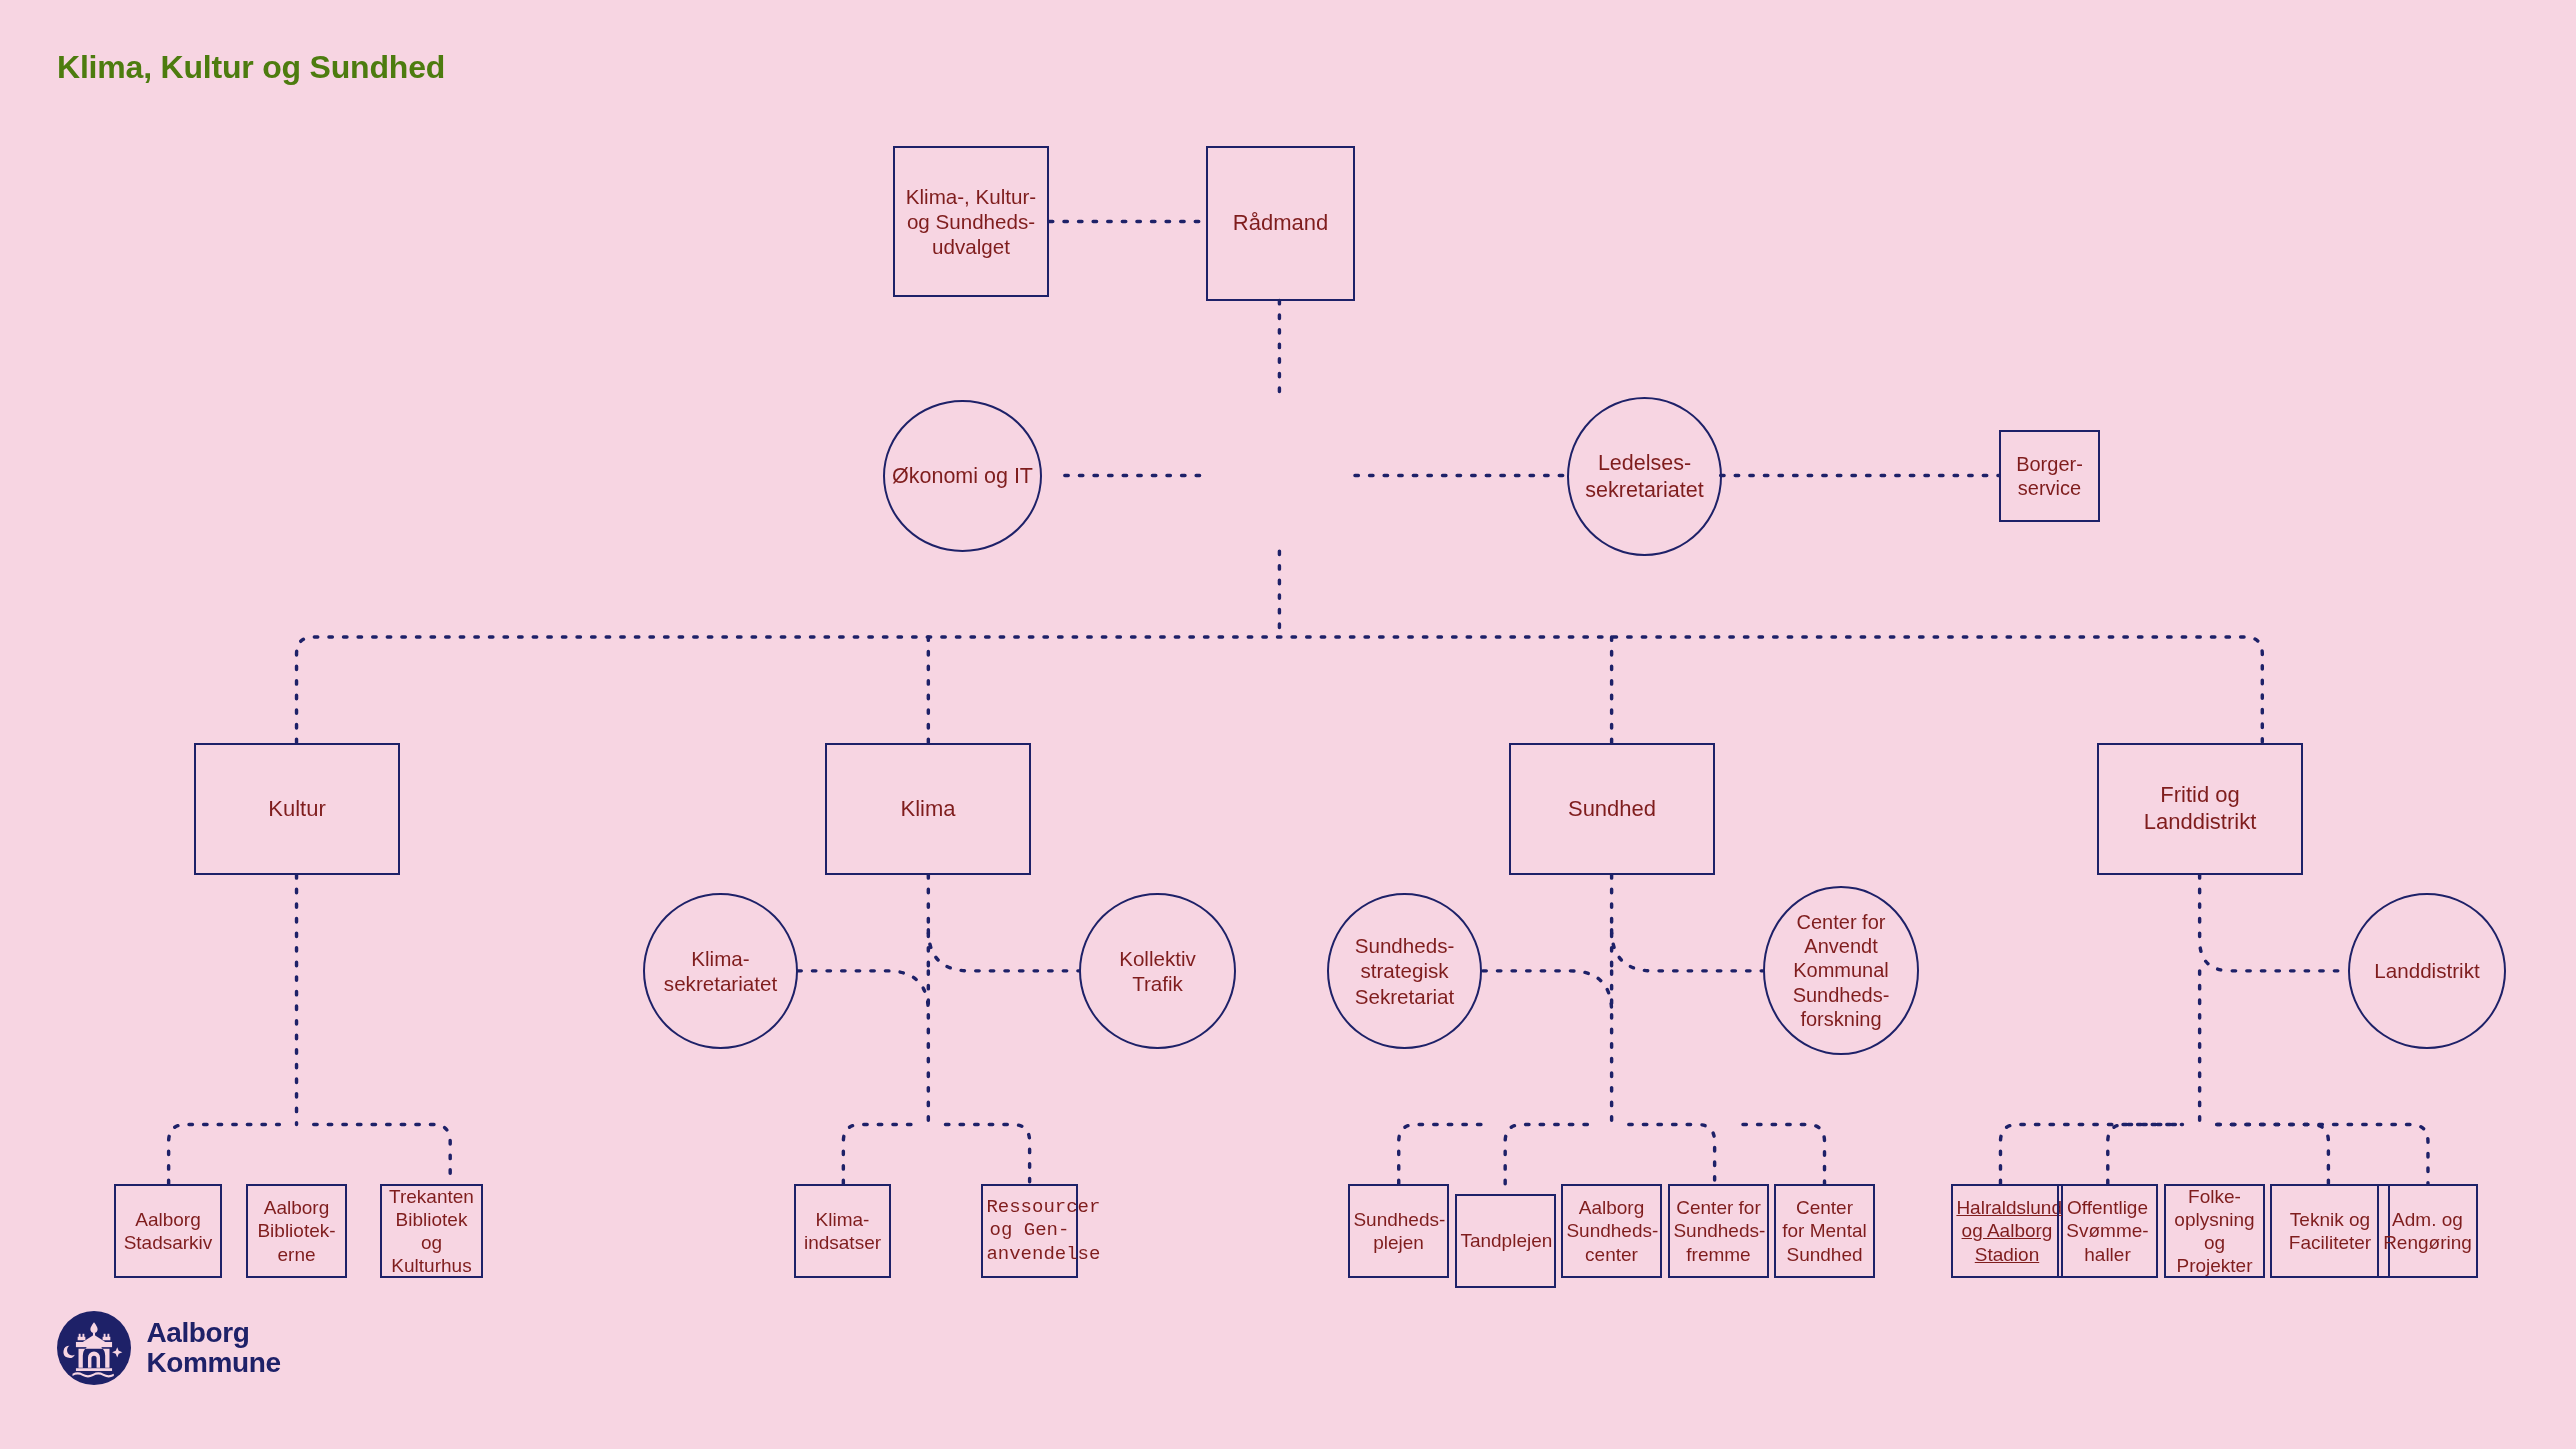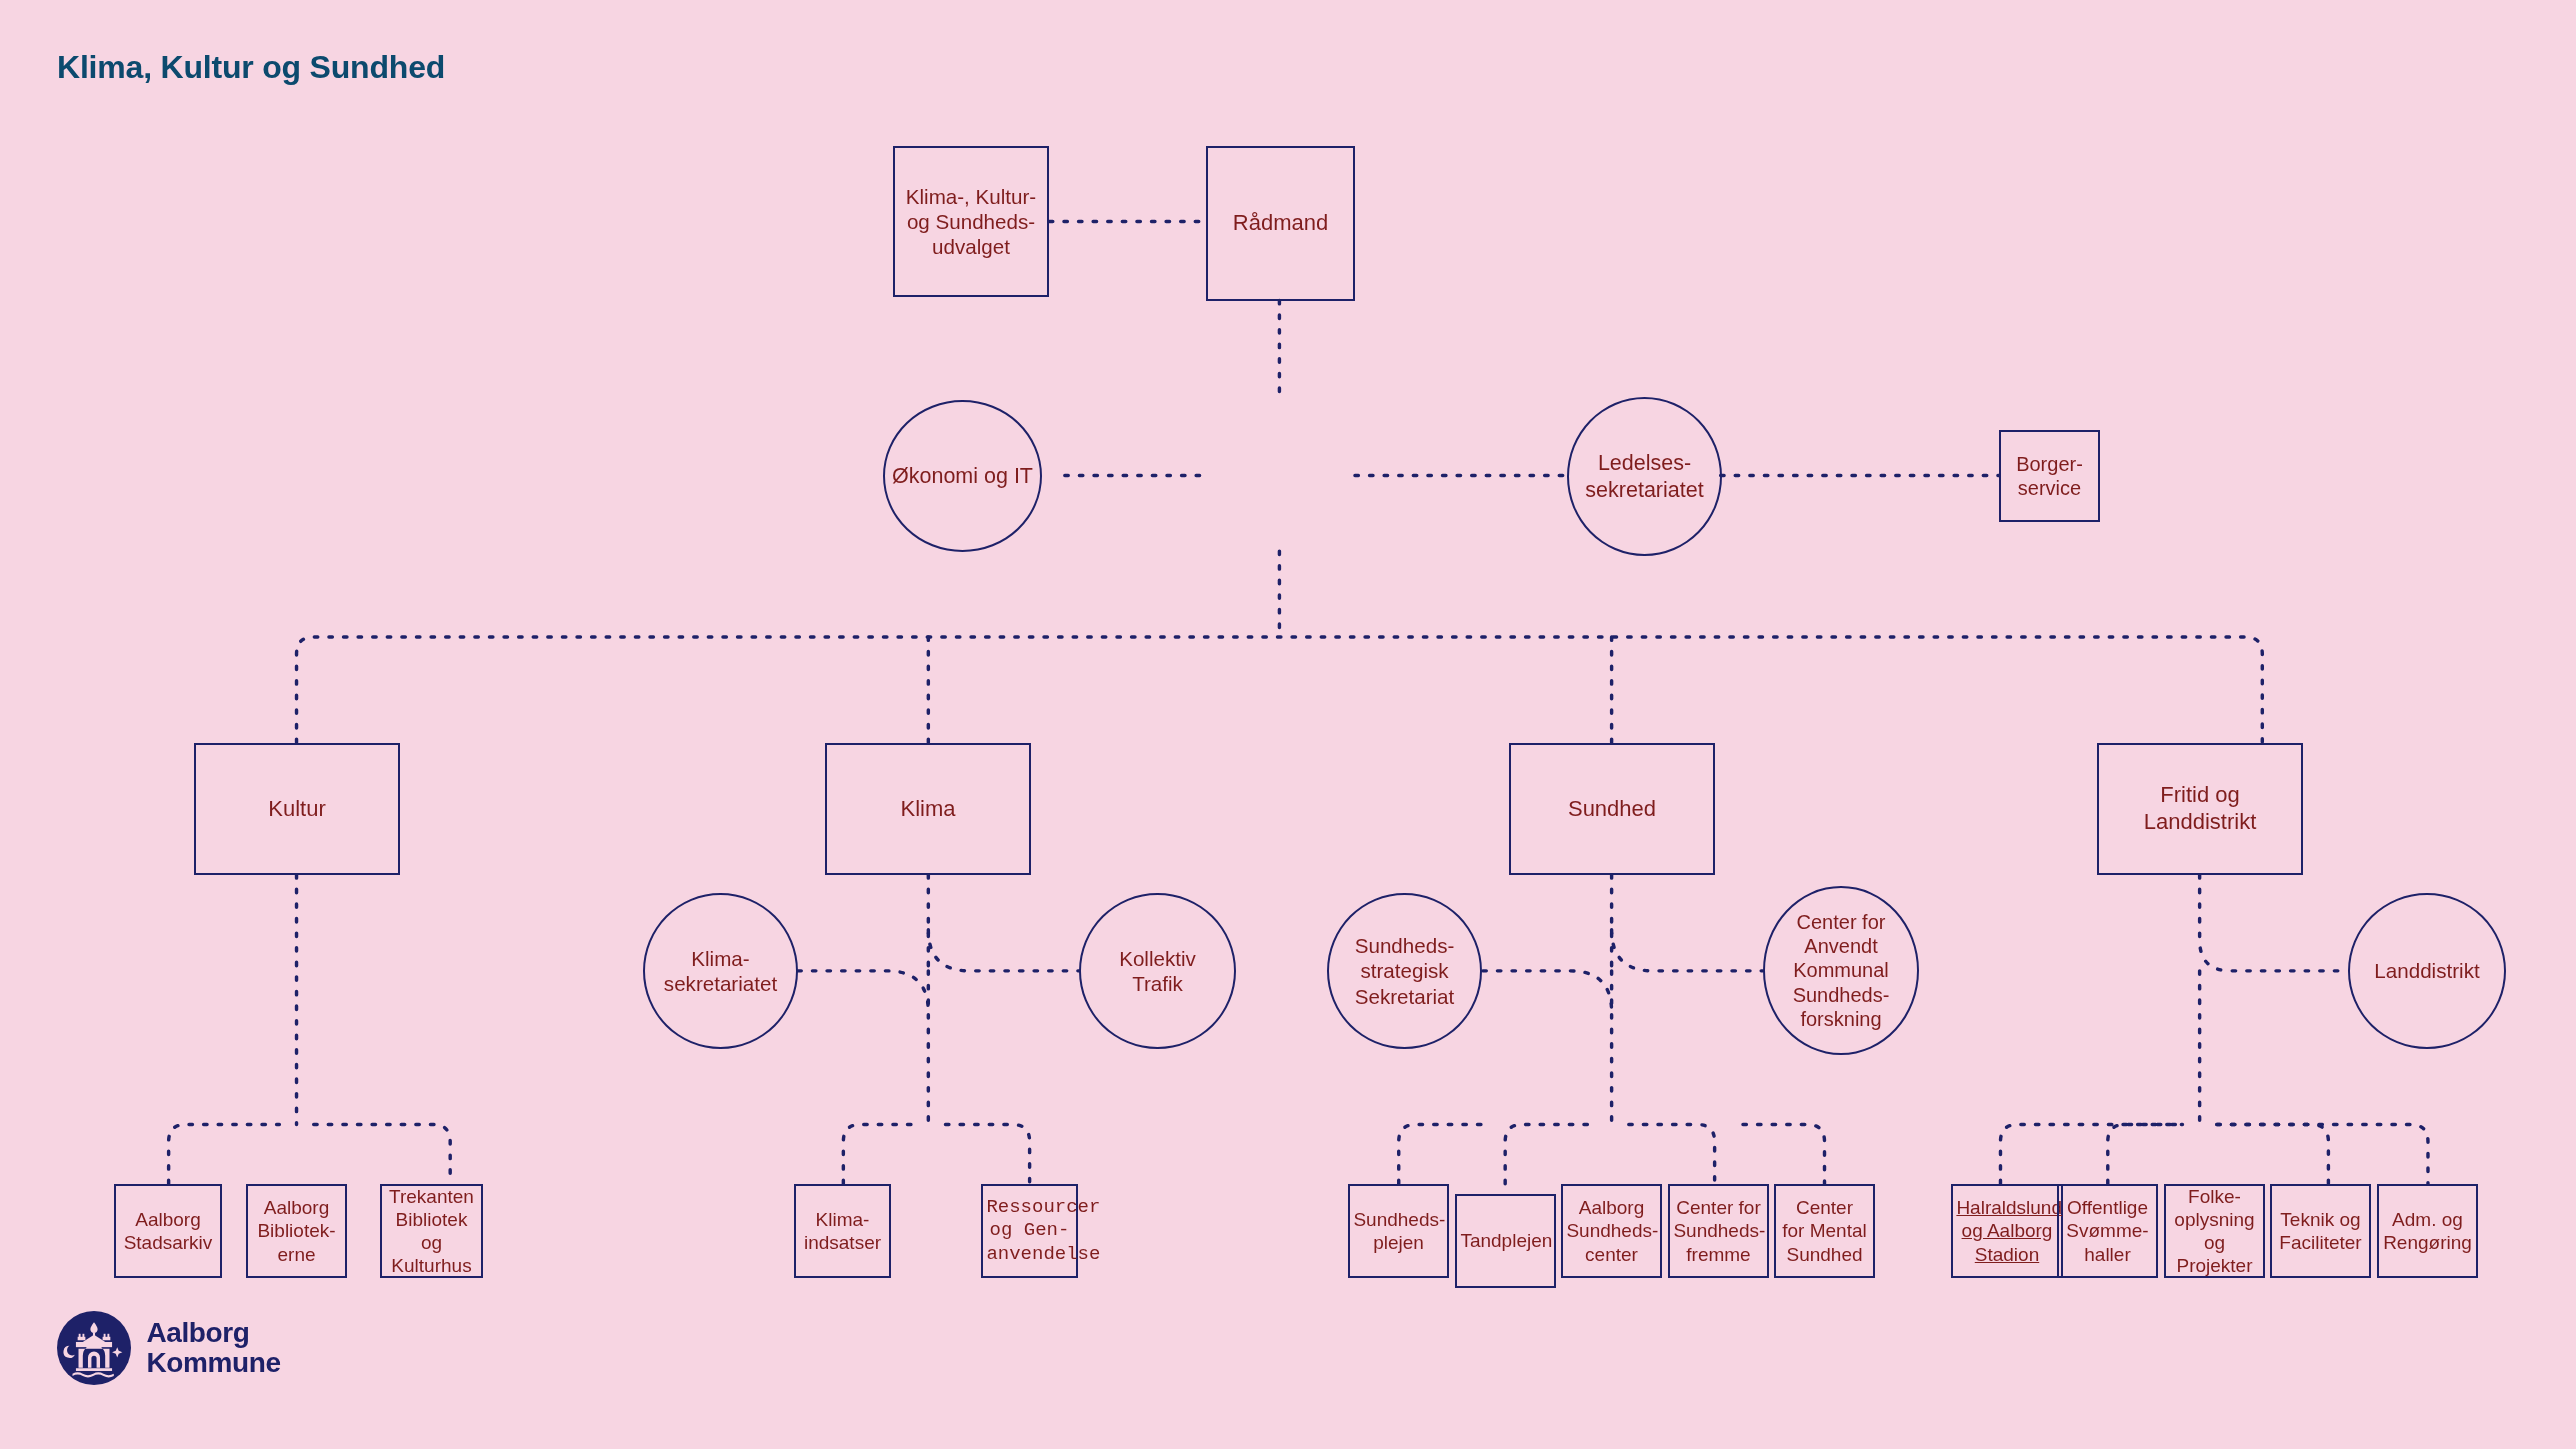--- a/index.html
+++ b/index.html
@@ -16,21 +16,21 @@
     height: 1449px;
     background: #f7d5e2;
     overflow: hidden;
   }
   #page-title {
     position: absolute;
     left: 57px;
     top: 49px;
     font-size: 32px;
     font-weight: bold;
-    color: #0c4a6e;
+    color: #4d7c0f;
     letter-spacing: -0.2px;
     white-space: nowrap;
   }
   #connectors {
     position: absolute;
     left: 0;
     top: 0;
     width: 2576px;
     height: 1449px;
     pointer-events: none;
@@ -318,21 +318,21 @@
   </div>
 
   <div class="node f-22" style="left:2164px; top:1184px; width:101px; height:94px;">
     <span class="lbl">
       <span>Folke-</span><br>
       <span>oplysning</span><br>
       <span>og Projekter</span>
     </span>
   </div>
 
-  <div class="node f-22" style="left:2270px; top:1184px; width:101px; height:94px;">
+  <div class="node f-22" style="left:2270px; top:1184px; width:120px; height:94px;">
     <span class="lbl">
       <span>Teknik og</span><br>
       <span>Faciliteter</span>
     </span>
   </div>
 
   <div class="node f-22" style="left:2377px; top:1184px; width:101px; height:94px;">
     <span class="lbl">
       <span>Adm. og</span><br>
       <span>Rengøring</span>

